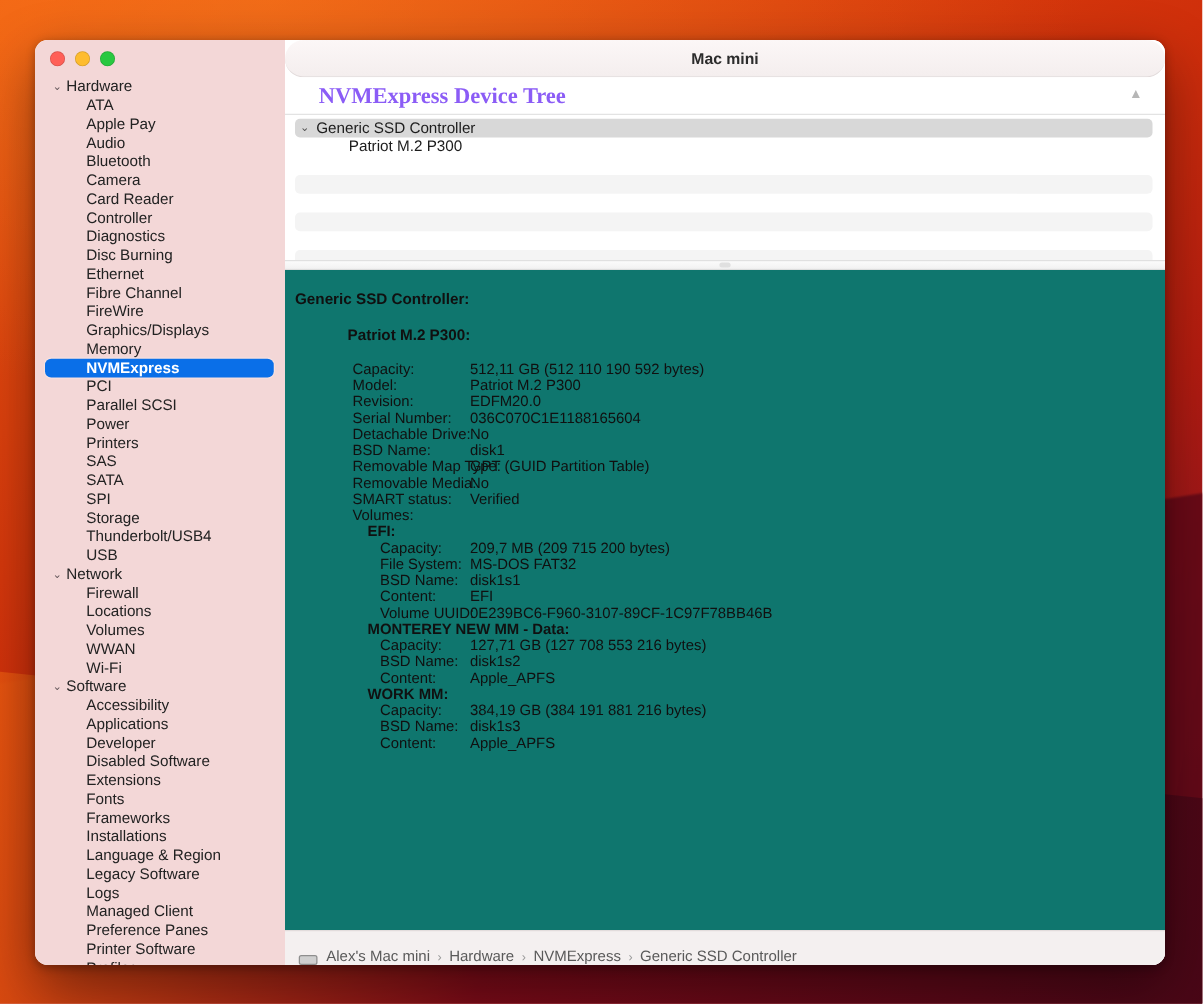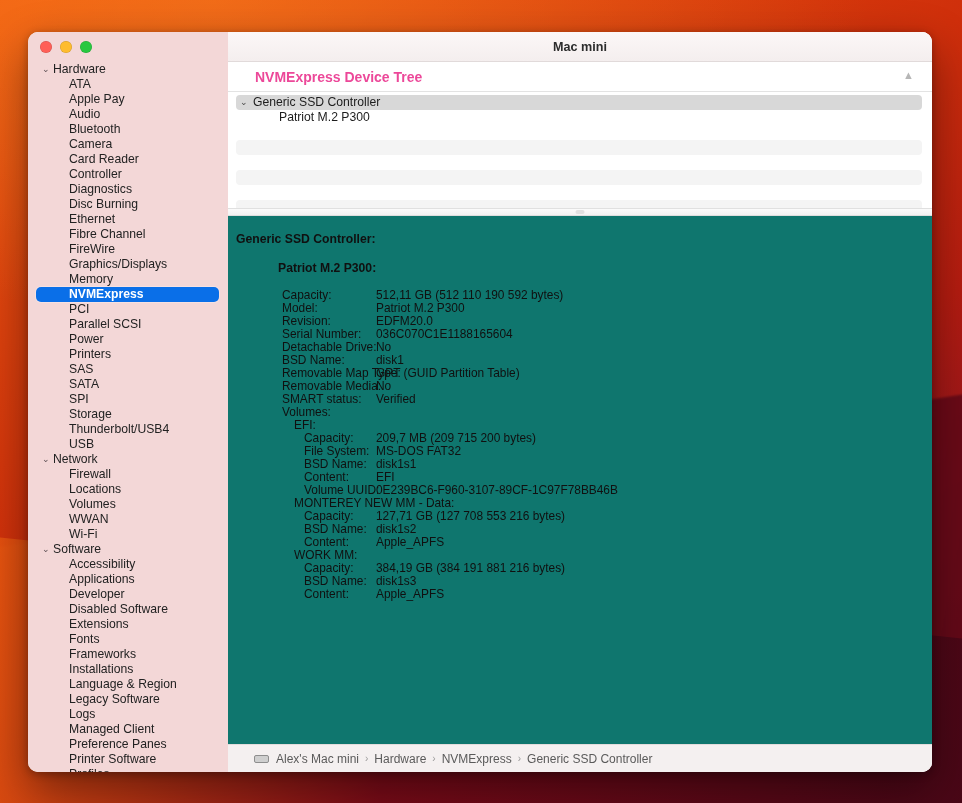--- a/index.html
+++ b/index.html
@@ -116,41 +116,43 @@
   }
 
   .titlebar {
     height: 30px;
     flex: 0 0 30px;
     background: linear-gradient(#fcf7f7, #f4eeee);
     border-bottom: 1px solid #e1dada;
     display: flex;
     align-items: center;
     justify-content: center;
+    border-radius: 15px;
   }
   .titlebar .wtitle {
     font-size: 12.6px;
     font-weight: 700;
     color: #2c2c2c;
   }
 
   .tree-header {
     height: 30px;
     flex: 0 0 30px;
     background: #ffffff;
     border-bottom: 1px solid #e3e3e3;
     display: flex;
     align-items: center;
     padding: 0 18px 0 27px;
   }
   .tree-header .th-label {
-    font-size: 14px;
+    font-size: 18px;
     font-weight: 700;
-    color: #ec4899;
+    color: #8b5cf6;
     flex: 1 1 auto;
+    font-family: Liberation Serif, serif;
   }
   .tree-header .chev {
     font-size: 11px;
     color: #b6b6b6;
     line-height: 1;
     transform: translateY(-1px);
   }
 
   
   .tree-pane {
@@ -224,36 +226,36 @@
     line-height: 13px;
     white-space: nowrap;
   }
   .kv .k { color: #101010; }
   .kv .v { color: #101010; }
 
   
   .lvl0 .k { width: 148px; padding-left: 54px; }
   .lvl0 .v { }
   .sec2 {
-    font-weight: 400;
+    font-weight: 700;
     height: 13px;
     line-height: 13px;
     padding-left: 66px;
   }
   .lvl1 .k { width: 148px; padding-left: 76px; }
 
   
   .crumbbar {
     flex: 0 0 28px;
     height: 28px;
     background: #f4f0f0;
     border-top: 1px solid #e2dcdc;
     display: flex;
-    align-items: center;
-    padding-left: 26px;
+    align-items: flex-end;
+    padding-left: 11px;
     gap: 5px;
     font-size: 12px;
     color: #5a5a5a;
   }
   .crumbbar .mini-icon {
     width: 15px; height: 8px;
     border: 1.4px solid #8e8e8e;
     border-radius: 2px;
     background: #cfcfcf;
     margin-right: 2px;

